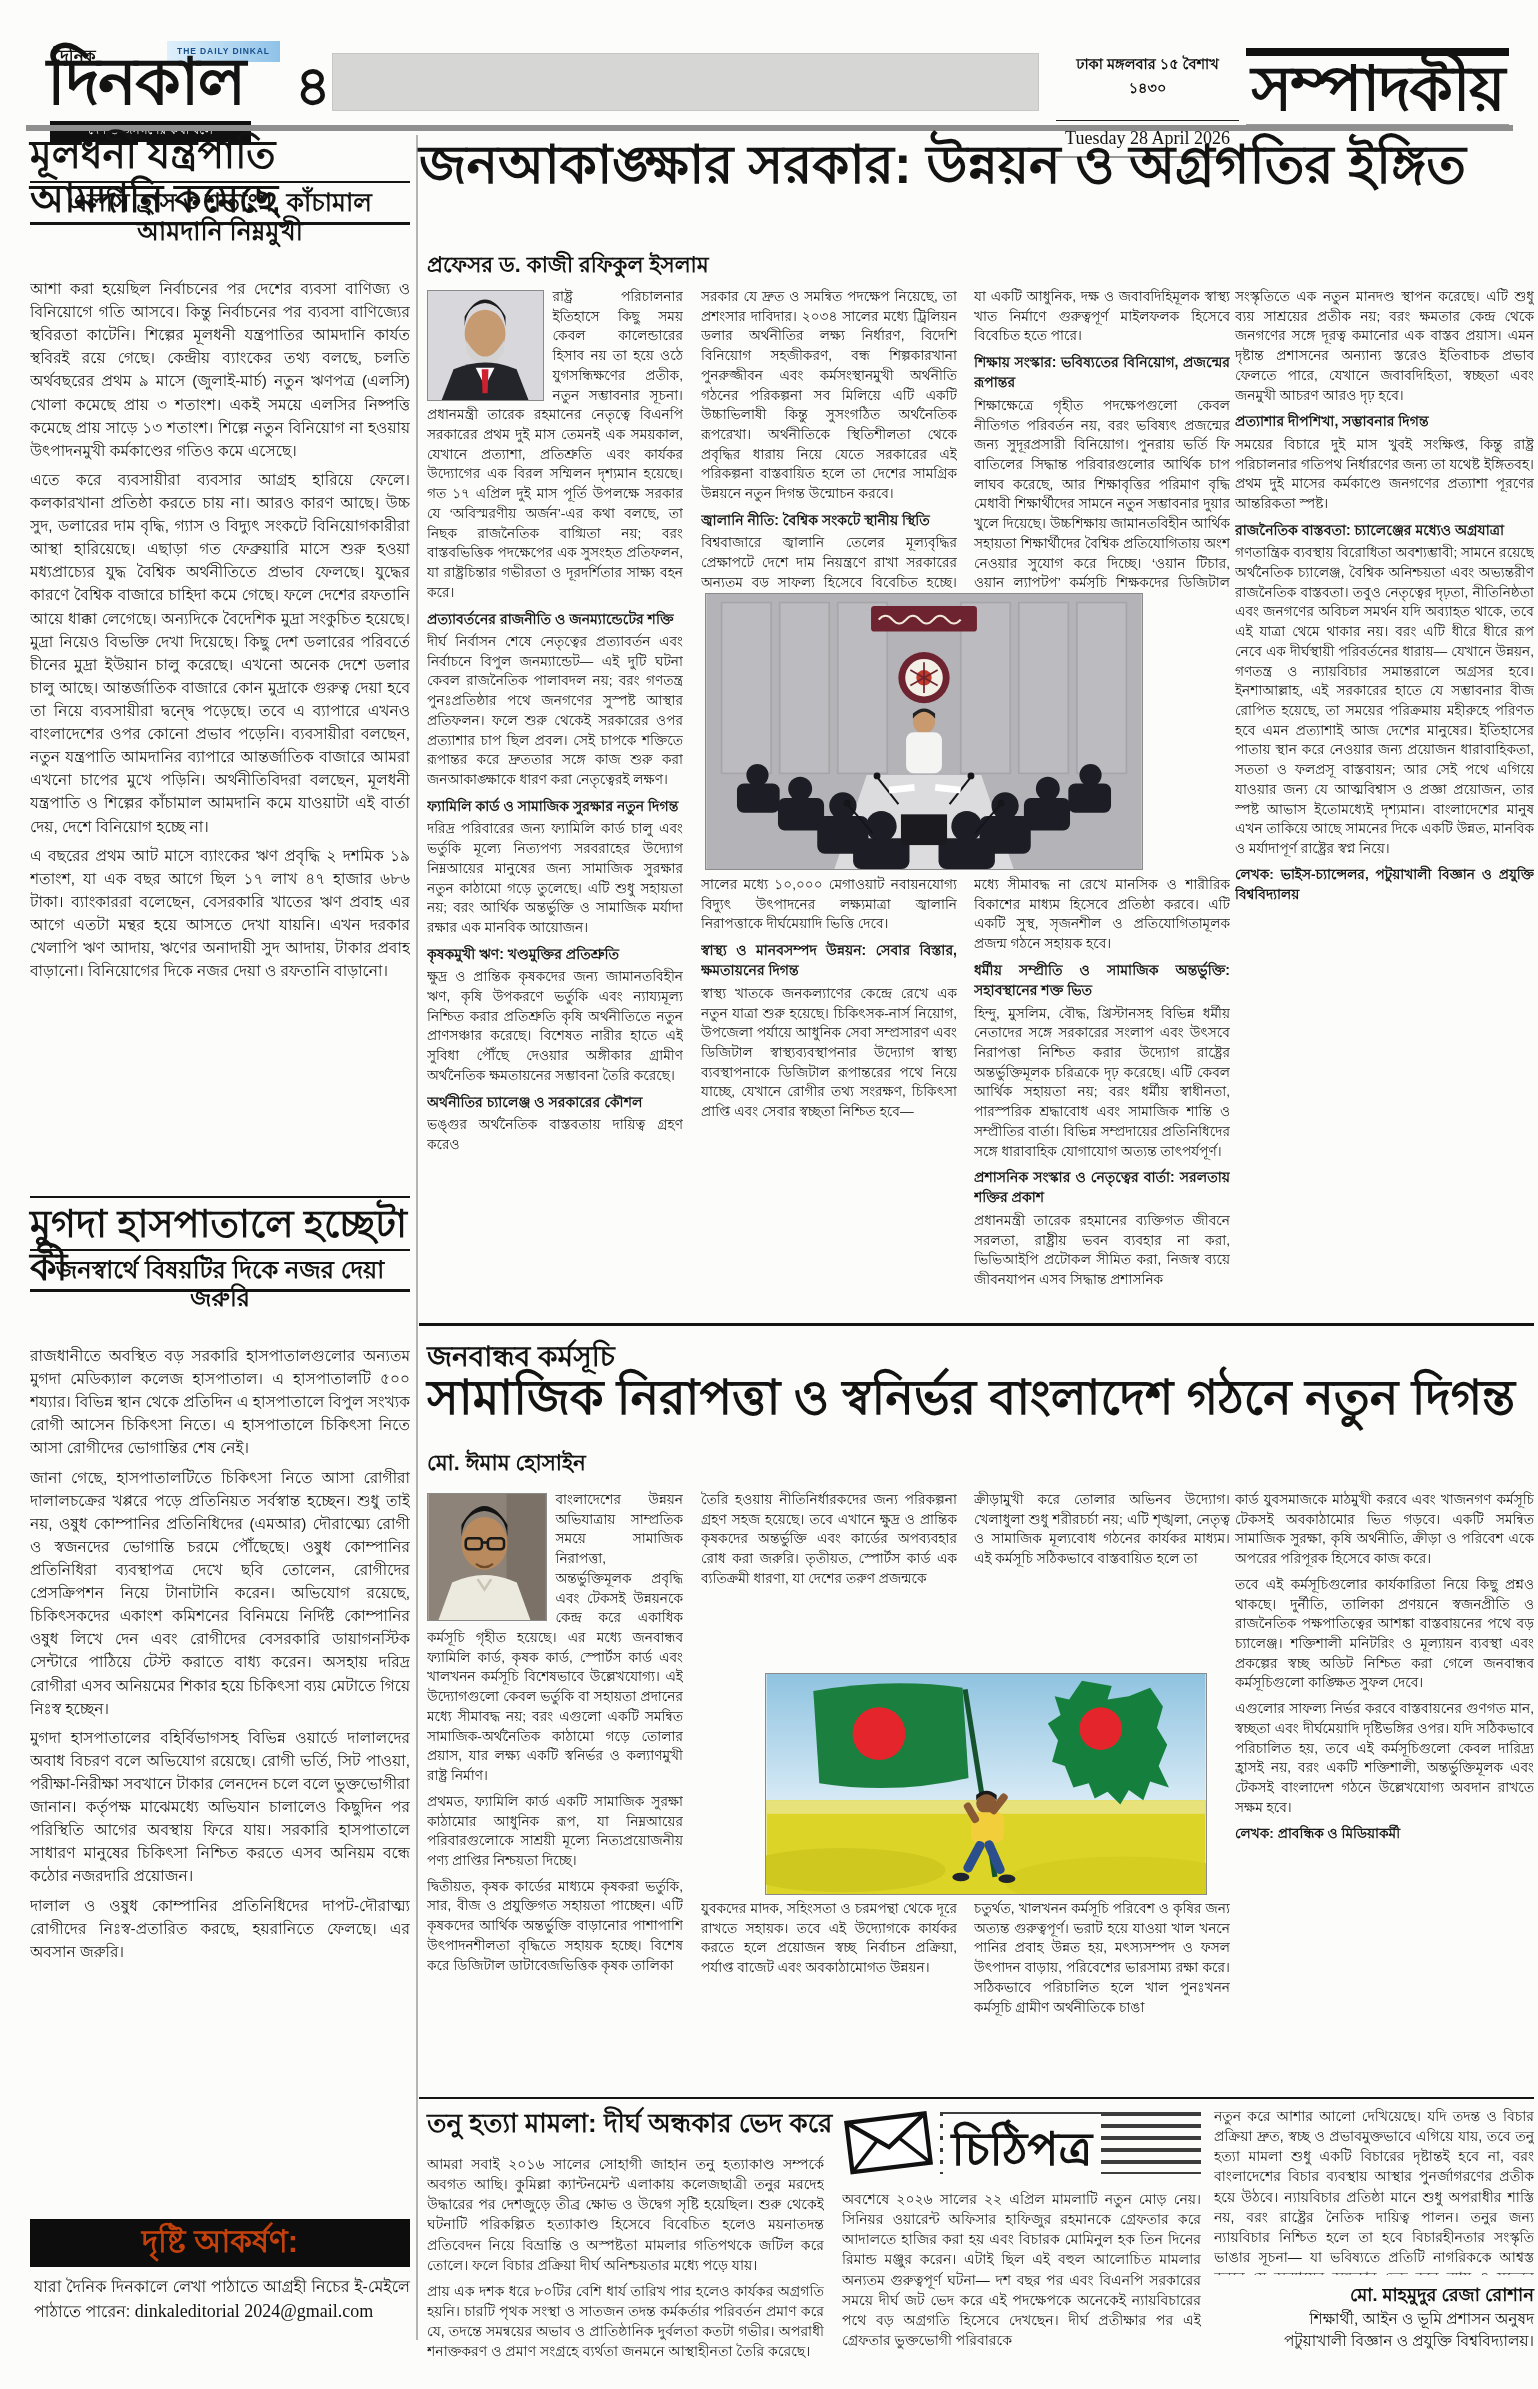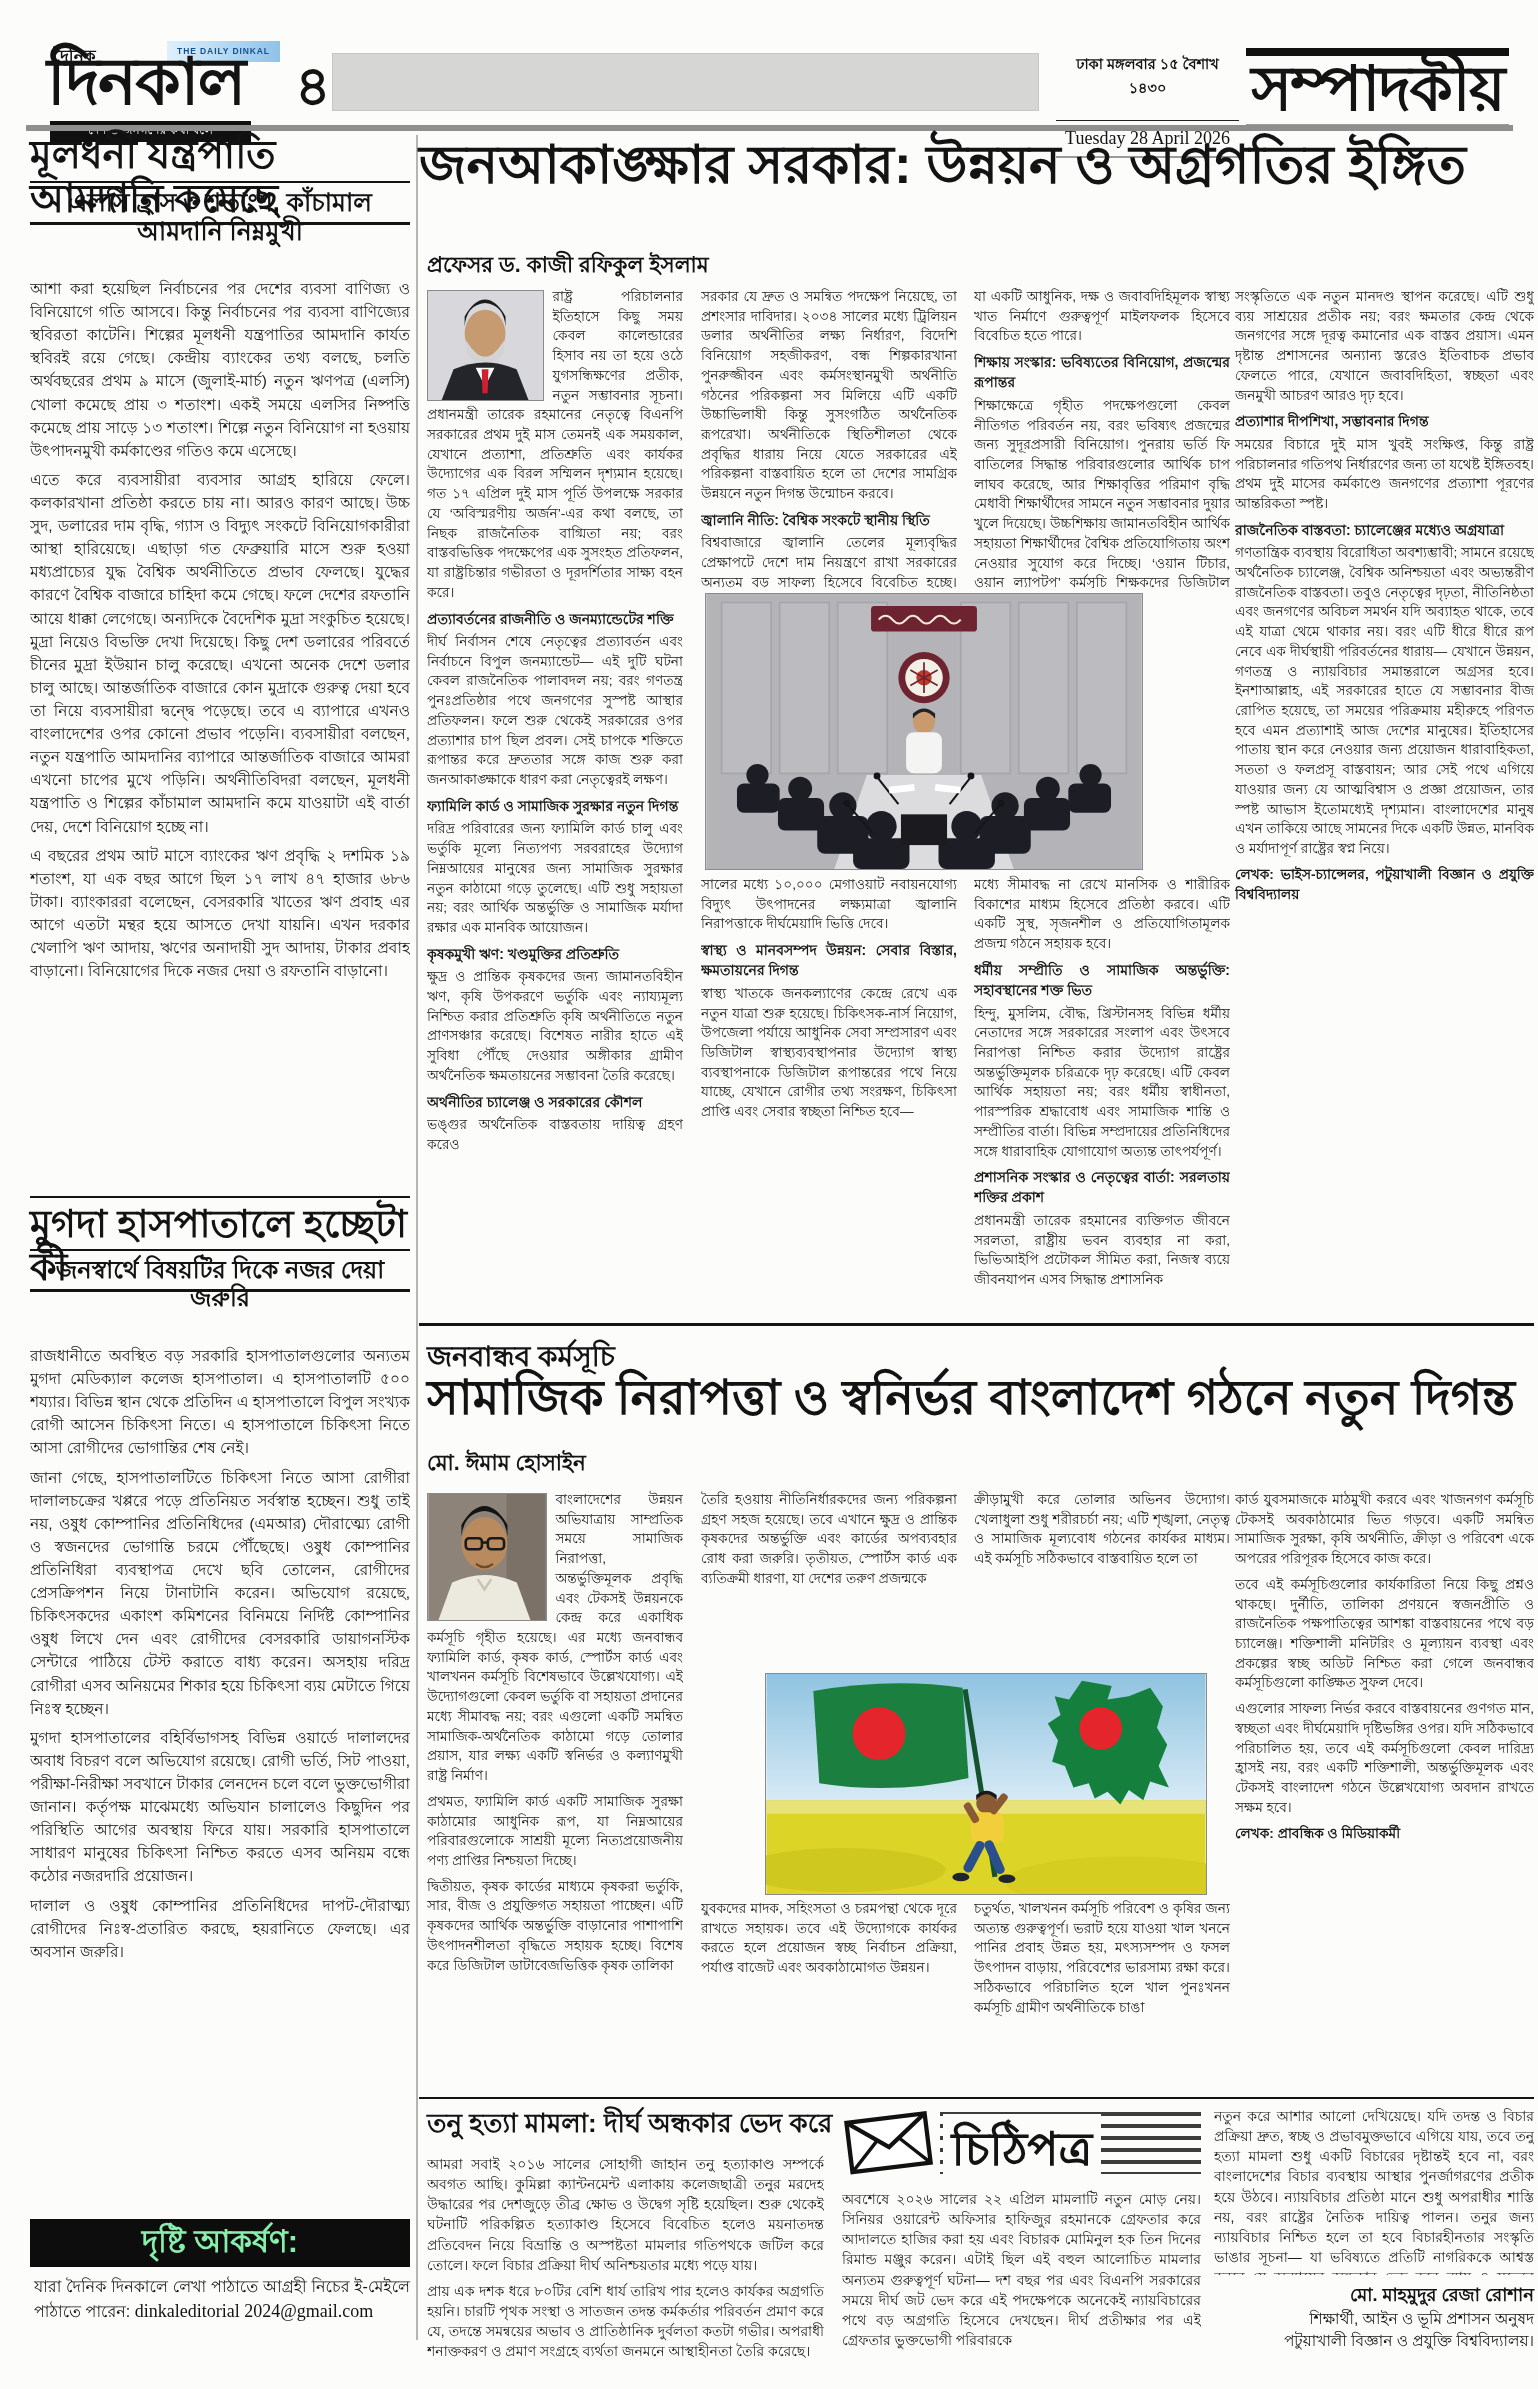--- a/index.html
+++ b/index.html
@@ -32,21 +32,21 @@
   .col{position:absolute;text-align:justify;font-size:13.7px;line-height:1.44;overflow:hidden;color:#1a1a1a;}
   .col p{margin:0 0 6px 0;}
   .col p.subhd{font-weight:bold;font-size:14px;margin:1.7px 0 3.4px 0;}
   .colwide{font-size:15.4px;line-height:1.5;margin-top:45px;}
   .author-line{font-weight:bold;}
 
   
   .a-head{position:absolute;font-weight:900;text-align:left;line-height:1.12;}
   .a-sub{position:absolute;font-weight:bold;text-align:center;line-height:1.15;}
 
-  .notice-box{position:absolute;left:30px;top:2219px;width:380px;height:48px;background:#0d0d0d;color:#86efac;
+  .notice-box{position:absolute;left:30px;top:2219px;width:380px;height:48px;background:#0d0d0d;color:#c2410c;
               display:flex;align-items:center;justify-content:center;font-size:31px;font-weight:900;}
   .notice-text{position:absolute;left:34px;top:2275px;width:376px;font-size:16px;line-height:1.45;text-align:justify;}
   .notice-email{font-family:"Liberation Serif","DejaVu Serif",serif;font-size:18px;}
 
   
   .byline{position:absolute;font-size:21.4px;font-weight:bold;}
   .kicker{position:absolute;font-size:28px;font-weight:800;}
 
   .photo-frame{border:0.9px solid #8a8a8a;}
   .float-photo{float:left;margin:3.4px 8.5px 3.4px 0;border:0.9px solid #8a8a8a;}

